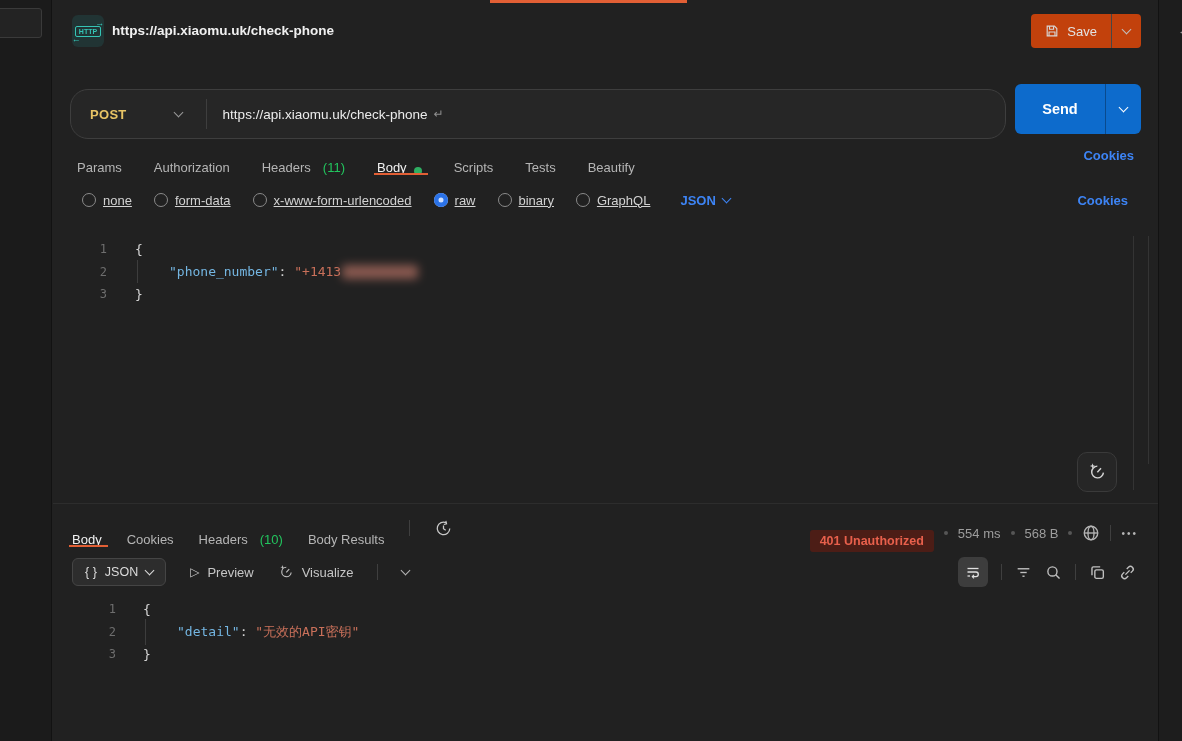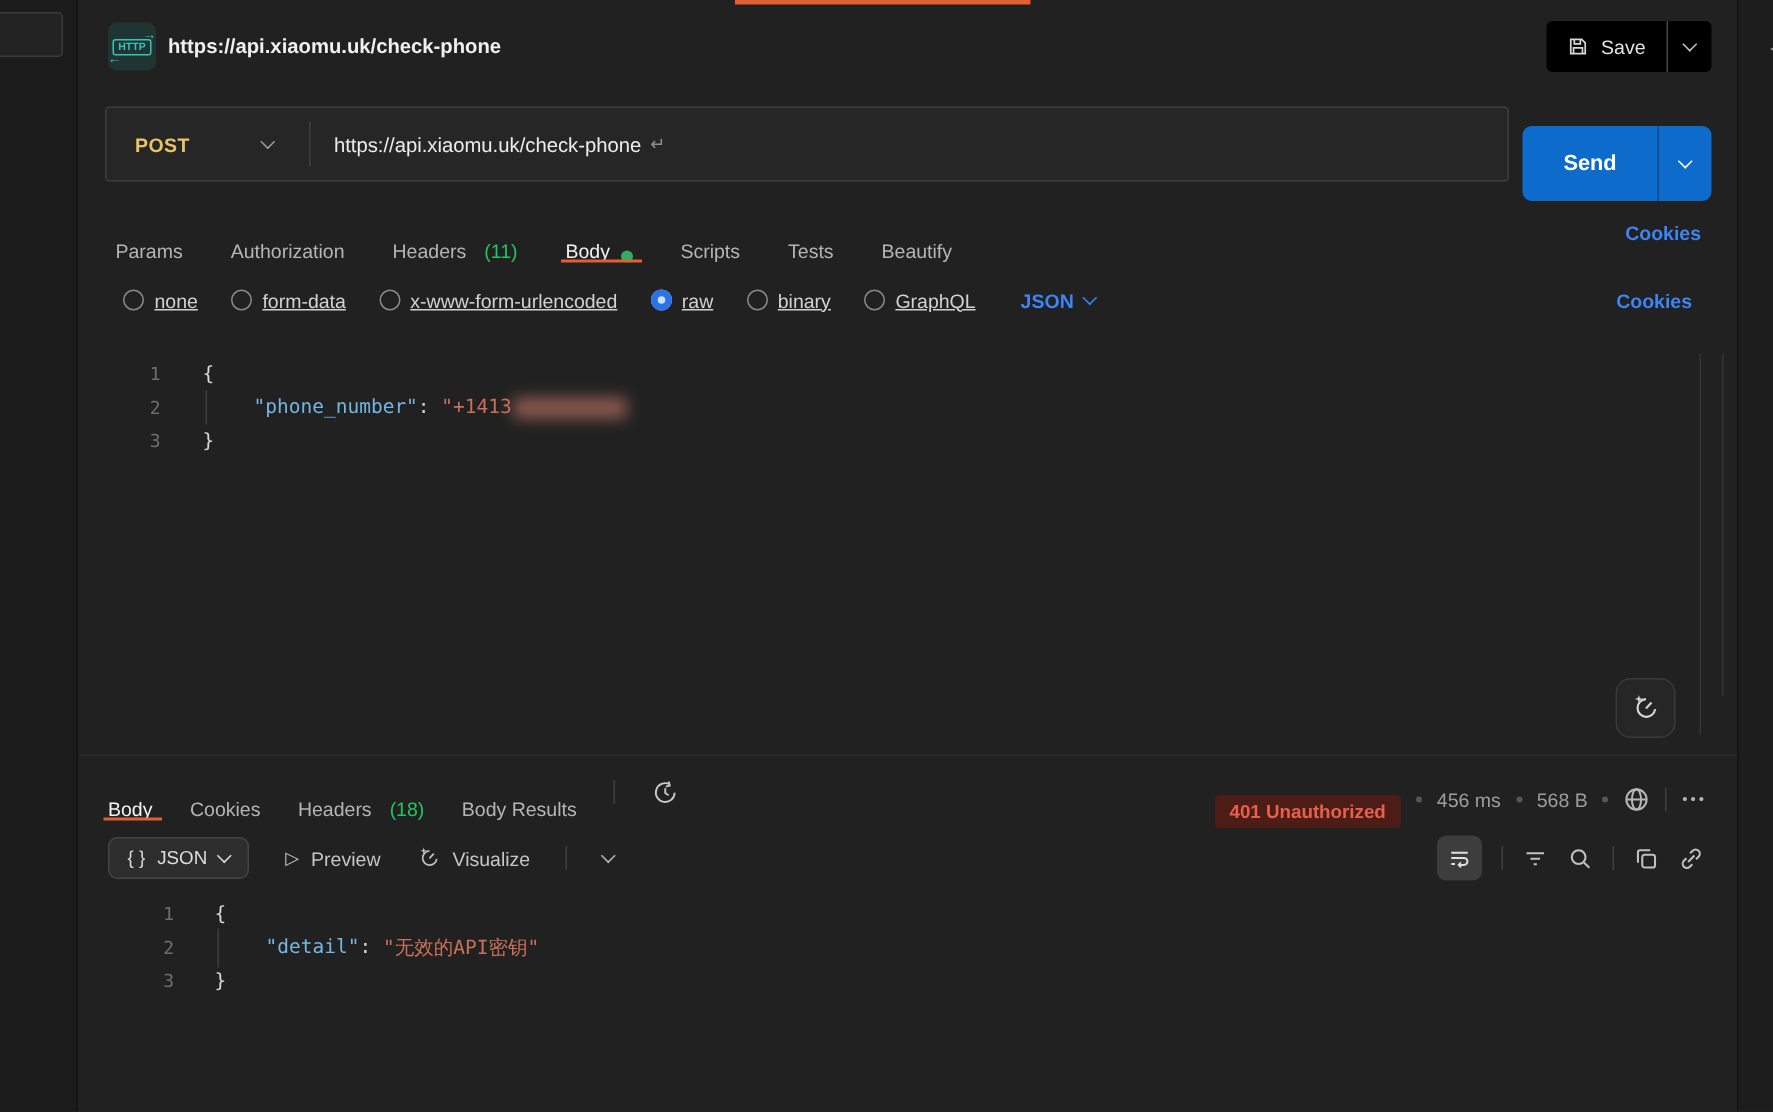--- a/index.html
+++ b/index.html
@@ -15,26 +15,26 @@
   .rail-arrow{position:absolute;right:-3px;top:26px;color:#9a9a9a;font-size:10px;}
   .top-accent{position:absolute;left:490px;top:0;width:197px;height:3px;background:#e25f35;}
   
   .main{position:absolute;left:53px;top:0;width:1105px;height:741px;}
   
   .http-icon{position:absolute;left:19px;top:15px;width:32px;height:32px;background:#213434;border-radius:6px;display:flex;align-items:center;justify-content:center;}
   .http-badge{border:1px solid #35c4b5;color:#35c4b5;font-size:7px;font-weight:bold;padding:1px 3px;border-radius:2px;position:relative;line-height:1;}
   .http-arr-top{position:absolute;top:-8px;right:-4px;color:#35c4b5;font-size:9px;line-height:1;}
   .http-arr-bot{position:absolute;bottom:-8px;left:-4px;color:#35c4b5;font-size:9px;line-height:1;}
   .req-title{position:absolute;left:59px;top:23px;font-size:13.5px;font-weight:bold;color:#f0f0f0;}
-  .save-btn{position:absolute;right:17px;top:14px;height:34px;background:#000000;border-radius:4px;display:flex;align-items:stretch;}
+  .save-btn{position:absolute;right:17px;top:14px;height:34px;background:#c2410c;border-radius:4px;display:flex;align-items:stretch;}
   .save-main{display:flex;align-items:center;gap:8px;padding:0 14px;font-size:13px;color:#e3e3e3;}
   .save-sep{width:1px;background:#464646;}
   .save-chev{display:flex;align-items:center;padding:0 11px;color:#c0c0c0;}
   
-  .url-box{position:absolute;left:17px;top:71px;width:936px;height:50px;background:#262626;border:1px solid #3e3e3e;border-radius:3px;display:flex;align-items:center;}
+  .url-box{position:absolute;left:17px;top:89px;width:936px;height:50px;background:#262626;border:1px solid #3e3e3e;border-radius:18px;display:flex;align-items:center;}
   .method{padding-left:19px;color:#e8c465;font-weight:bold;font-size:13px;letter-spacing:.3px;}
   .method-chev{color:#9a9a9a;margin-left:48px;display:flex;align-items:center;}
   .url-div{width:1px;height:30px;background:#3e3e3e;margin-left:24px;}
   .url-text{margin-left:16px;font-size:13.5px;color:#ececec;}
   .ret{color:#8f8f8f;font-size:12px;margin-left:6px;}
   .send-btn{position:absolute;right:17px;top:84px;width:126px;height:50px;background:#0d6bcc;border-radius:6px;display:flex;align-items:stretch;overflow:hidden;}
   .send-main{width:90px;display:flex;align-items:center;justify-content:center;font-weight:bold;font-size:14.5px;color:#fff;}
   .send-sep{width:1px;background:rgba(0,0,0,.30);}
   .send-chev{flex:1;display:flex;align-items:center;justify-content:center;color:#fff;}
   
@@ -235,39 +235,39 @@
   <div class="resp">
     <div class="resp-tabs">
       <div class="tab active">
           <span>Body</span>
         </div>
       <div class="tab">
           <span>Cookies</span>
         </div>
       <div class="tab">
         <span>Headers</span>
-          <span class="count">(18)</span>
+          <span class="count">(10)</span>
       </div>
       <div class="tab">
           <span>Body Results</span>
         </div>
       <span class="vdiv"></span>
       <span class="icon-btn">
         <svg width="17" height="17" viewBox="0 0 16 16" fill="none" stroke="#c8c8c8" stroke-width="1.2">
           <path d="M10.6 2.6 A5.9 5.9 0 1 0 13.9 8"></path>
           <path d="M10.2 0.9 L10.9 3.5 L8.3 4.2" stroke-width="1.1"></path>
           <path d="M8 5.1 V8.2 L10.1 9.6"></path>
         </svg>
       </span>
     </div>
 
     <div class="status">
       <span class="badge">401 Unauthorized</span>
       <span class="sep-dot"></span>
-      <span class="meta">456 ms</span>
+      <span class="meta">554 ms</span>
       <span class="sep-dot"></span>
       <span class="meta">568 B</span>
       <span class="sep-dot"></span>
       <span class="icon-btn">
         <svg width="18" height="18" viewBox="0 0 16 16" fill="none" stroke="#b5b5b5" stroke-width="1.2">
           <circle cx="8" cy="8" r="6"></circle>
             <path d="M2 8 H14"></path>
             <ellipse cx="8" cy="8" rx="2.7" ry="6"></ellipse>
         </svg>
       </span>

